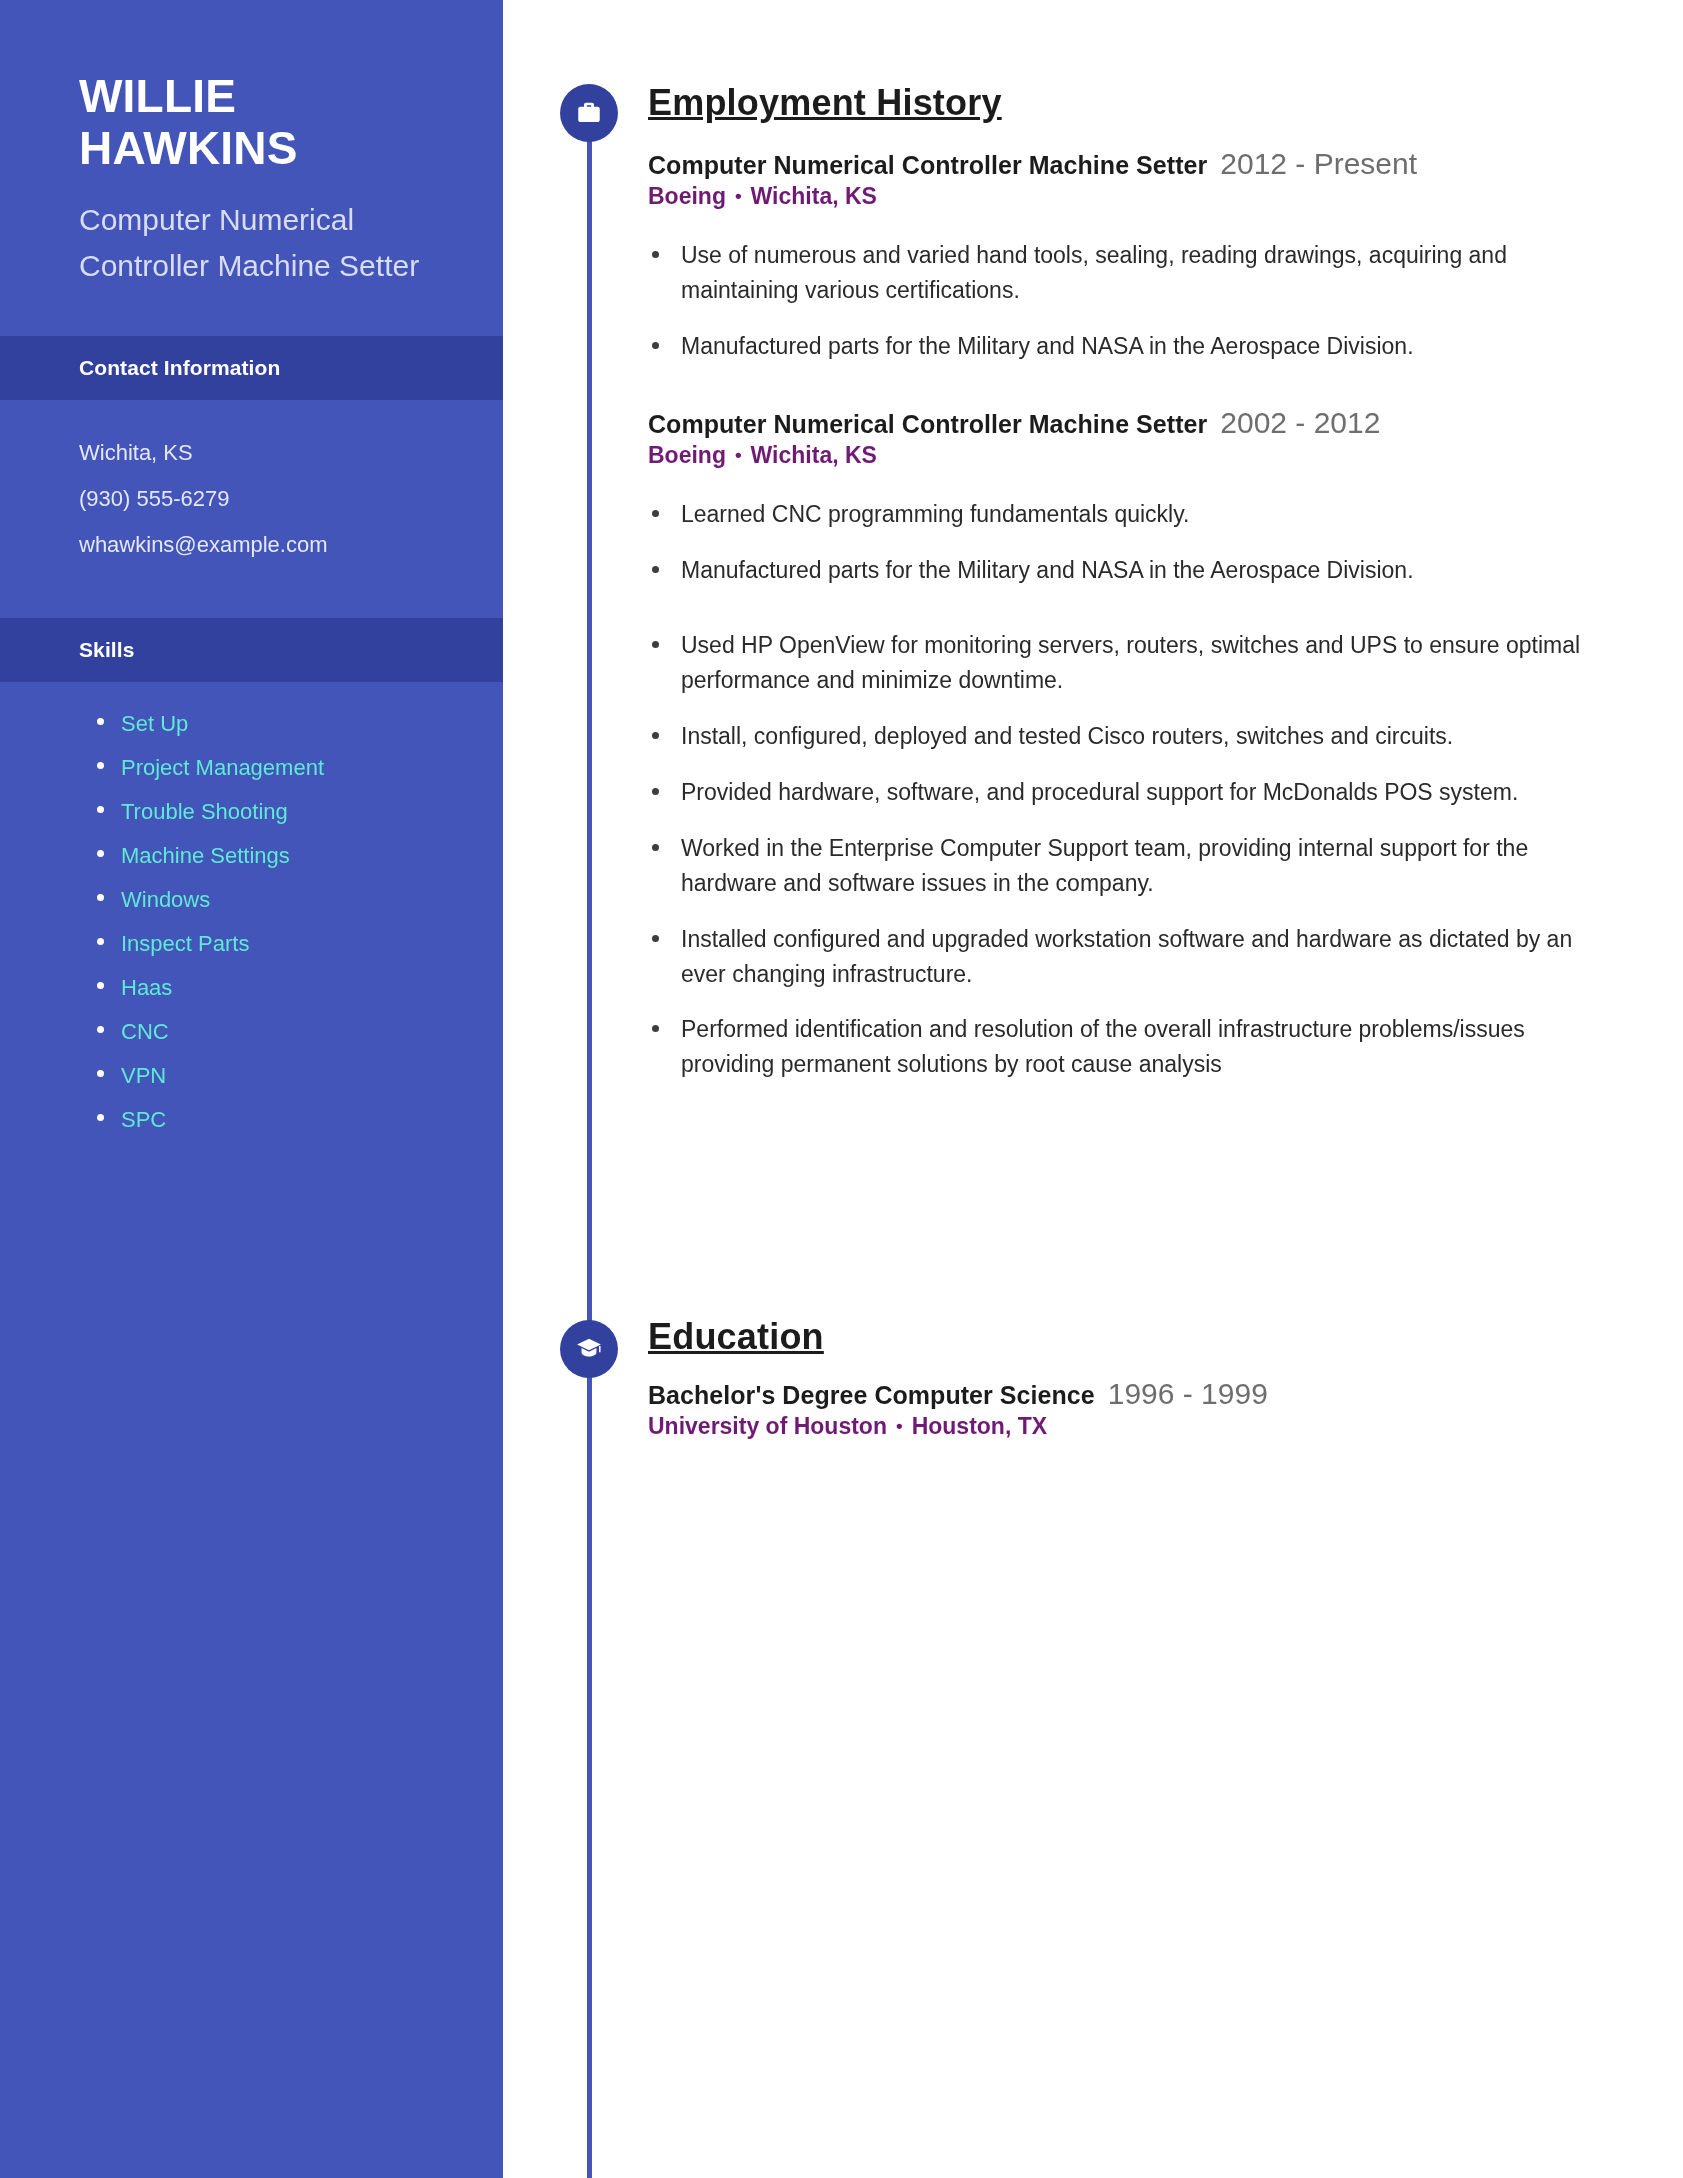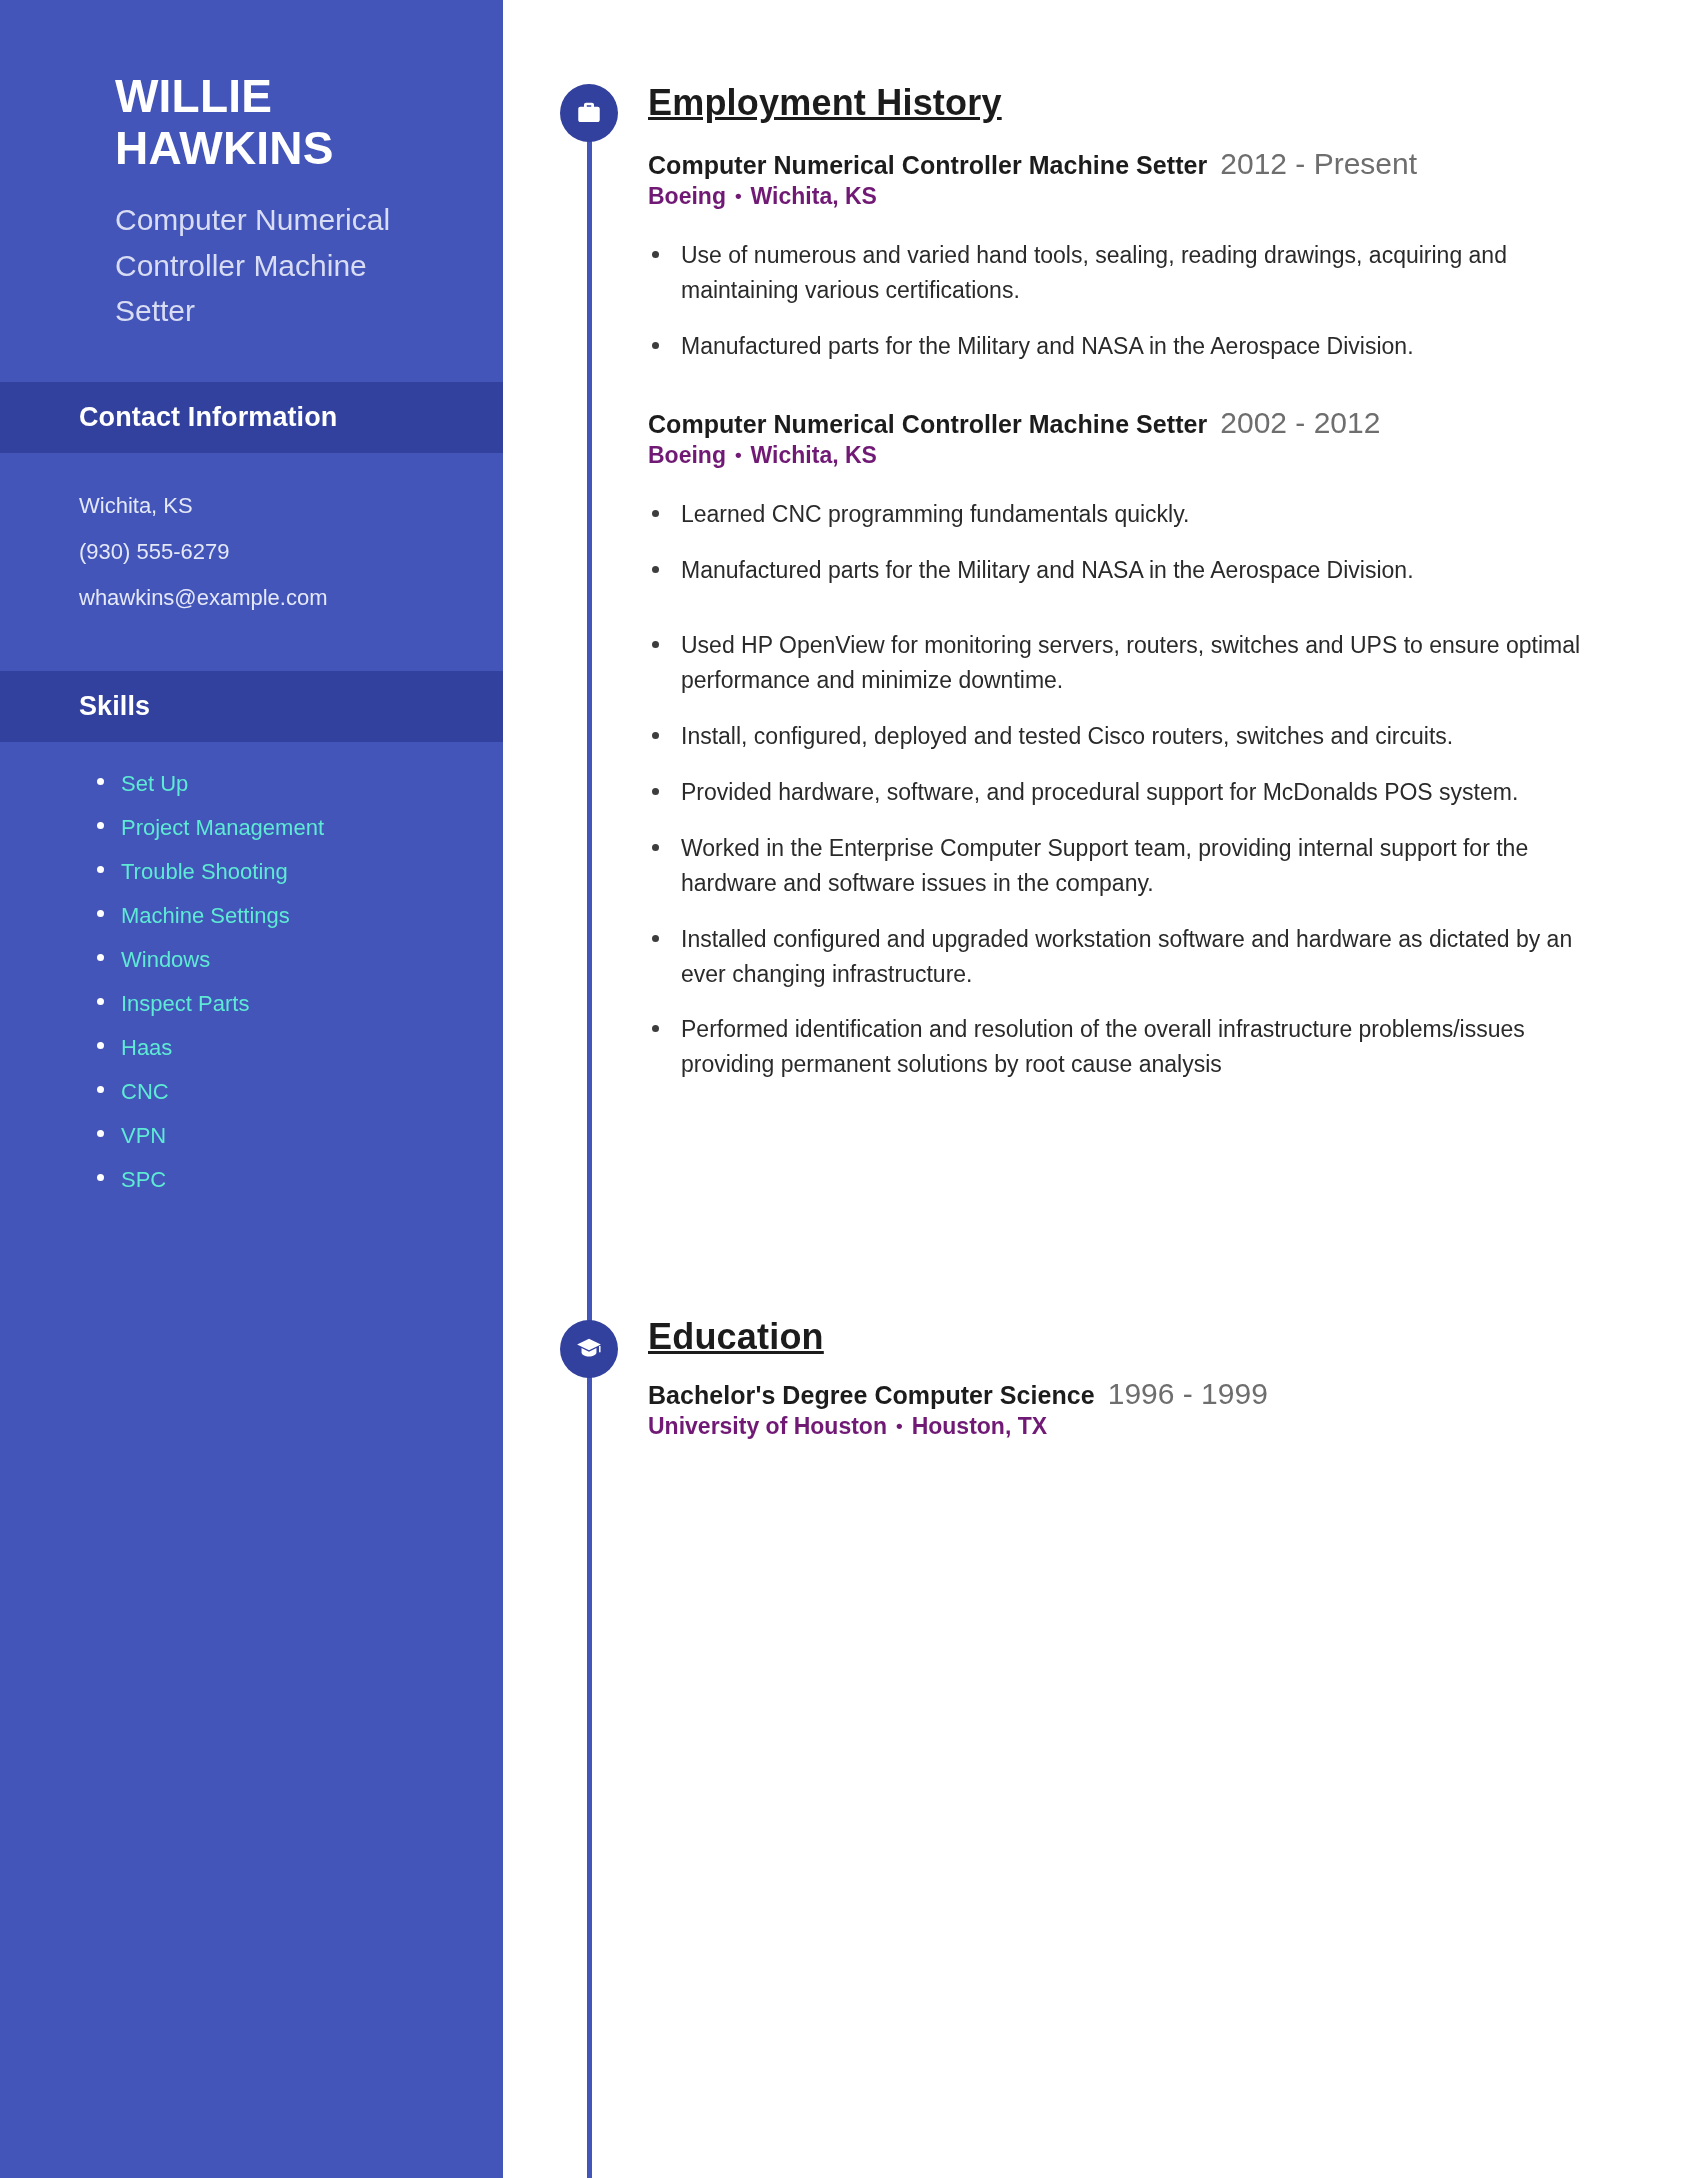--- a/index.html
+++ b/index.html
@@ -15,42 +15,42 @@
 
   
   .sidebar {
     position: absolute;
     left: 0; top: 0;
     width: 503px;
     height: 2178px;
     background: #4355b8;
   }
 
-  .name-block { padding: 71px 71px 0 115px; }
+  .name-block { padding: 71px 71px 0 79px; }
 
   .name {
     color: #ffffff;
     font-size: 46px;
     font-weight: 700;
     line-height: 1.13;
     letter-spacing: 0.2px;
   }
 
   .job-title {
     color: #d8ddf4;
     font-size: 30px;
     font-weight: 400;
     line-height: 1.52;
     margin-top: 22px;
   }
 
   .side-section-head {
     background: #32409e;
     color: #ffffff;
-    font-size: 27px;
+    font-size: 21px;
     font-weight: 700;
     padding: 20px 0 20px 79px;
     letter-spacing: 0.1px;
   }
 
   .contact-head { margin-top: 48px; }
 
   .contact-body { padding: 30px 59px 30px 79px; }
 
   .contact-line {

